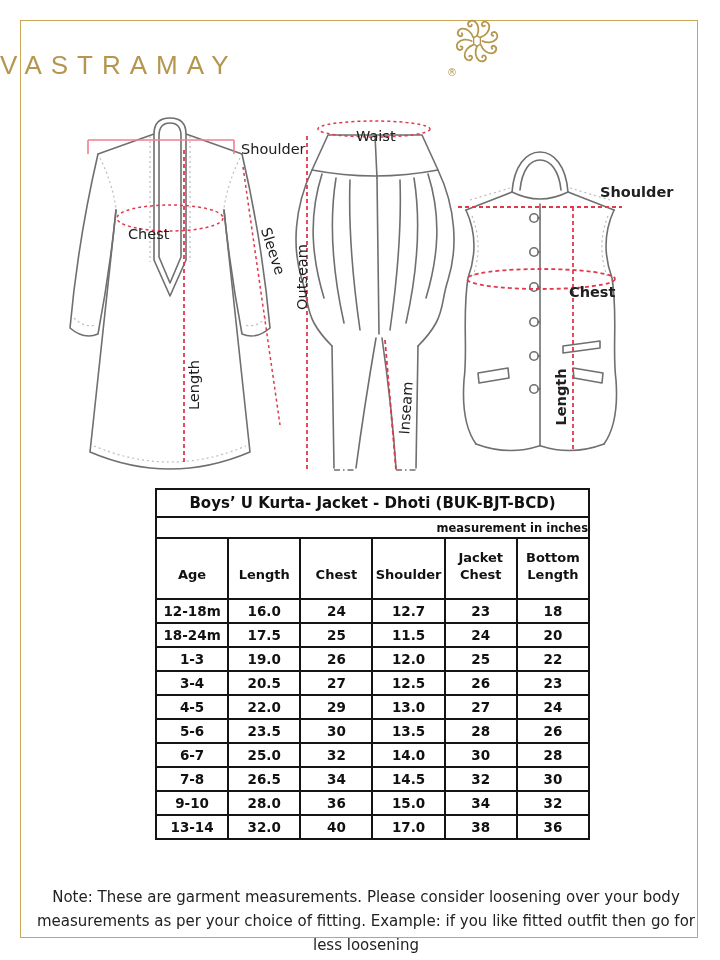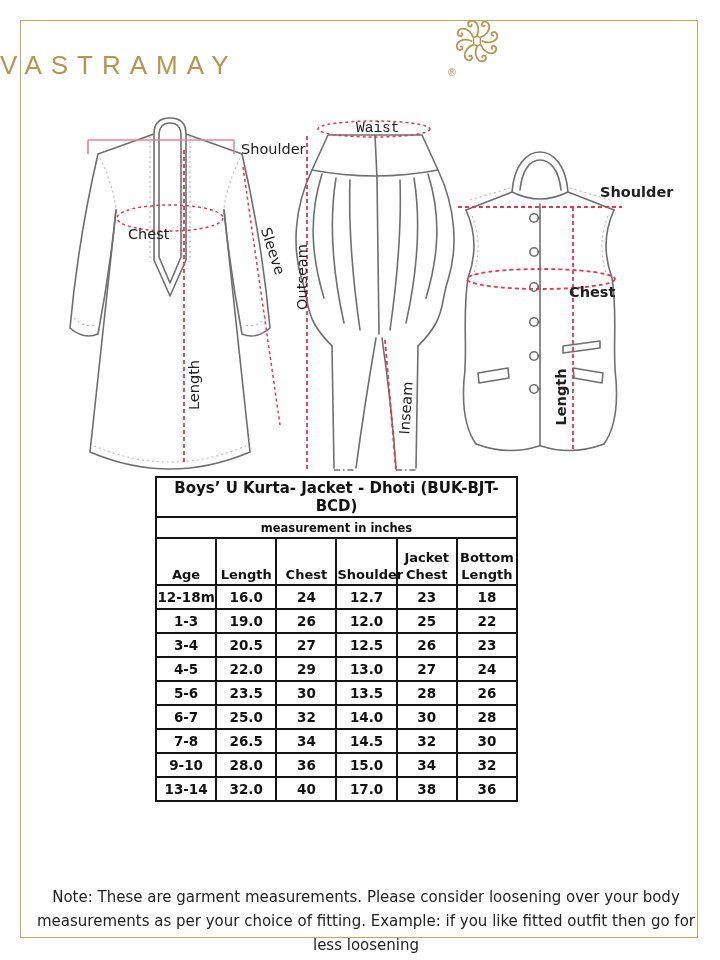--- a/index.html
+++ b/index.html
@@ -22,28 +22,28 @@
   .dlabel.rot{transform:translate(-50%,-50%) rotate(-90deg);}
   .dlabel.bold{font-weight:bold;}
   .garment{stroke:#6f6f6f;stroke-width:1.6;fill:none;stroke-linecap:round;stroke-linejoin:round;}
   .garmentfill{stroke:#6f6f6f;stroke-width:1.6;fill:#ffffff;stroke-linejoin:round;}
   .stitch{stroke:#bdbdbd;stroke-width:1.2;fill:none;stroke-dasharray:2 3;}
   .redline{stroke:#e0394e;stroke-width:1.8;fill:none;stroke-dasharray:4 3;}
   .redthin{stroke:#e0394e;stroke-width:1.5;fill:none;stroke-dasharray:3 3;}
   .pinkline{stroke:#ef8093;stroke-width:1.6;fill:none;}
   .cuffline{stroke:#6f6f6f;stroke-width:1.5;fill:none;stroke-dasharray:6 3 1.5 3;}
   
-  .size-table{position:absolute;left:155px;top:476px;width:363px;border-collapse:collapse;
+  .size-table{position:absolute;left:155px;top:488px;width:435px;border-collapse:collapse;
     table-layout:fixed;}
   .size-table th,.size-table td{border:2px solid #141414;text-align:center;
     padding:1px 0;font-weight:bold;color:#111;}
   .size-table .t-title{font-size:15px;height:24px;}
-  .size-table .t-sub{font-size:11.5px;height:17px;}
+  .size-table .t-sub{font-size:11.5px;height:17px;text-align:right;}
   .size-table thead th.col{font-size:13px;height:44px;vertical-align:bottom;
-    padding-bottom:0;line-height:1.35;}
+    padding-bottom:14px;line-height:1.35;}
   .size-table tbody td{font-size:13.5px;height:20px;}
   
   .note{position:absolute;left:32px;top:870px;width:668px;text-align:center;
     font-size:15px;line-height:1.6;color:#222;}
 </style>
 </head>
 <body>
 
 <div class="frame"></div>
 
@@ -106,21 +106,21 @@
     <path class="garment" d="M136,66 C150,110 146,150 134,190 M122,70 C130,120 124,170 114,215 M108,72 C110,130 104,180 98,222"></path>
 
     <path class="garment" d="M85,70 L87,226 M40,238 L42,360 M84,230 Q72,300 64,360 M90,230 Q100,300 104,360 M126,238 L124,360"></path>
     <path class="cuffline" d="M42,362 L64,362 M104,362 L124,362"></path>
 
     <ellipse class="redthin" cx="82" cy="21" rx="56" ry="8"></ellipse>
     <path class="redline" d="M15,28 L15,364"></path>
     <path class="redline" d="M93,232 L104,362"></path>
   </svg>
 </div>
-<span class="dlabel" style="left:356px;top:120px;font-family:Liberation Mono, monospace;">Waist</span>
+<span class="dlabel" style="left:356px;top:128px;">Waist</span>
 <span class="dlabel rot" style="left:302px;top:277px;">Outseam</span>
 <span class="dlabel" style="left:406px;top:408px;transform:translate(-50%,-50%) rotate(-86deg);">Inseam</span>
 
 <div class="diagram" style="left:450px;top:140px;width:230px;height:342px;">
   <svg width="230" height="342" viewBox="0 0 230 342">
 
     <path class="garment" d="M62,52 C64,26 76,12 90,12 C104,12 116,26 118,52"></path>
     <path class="garment" d="M70,50 C72,30 80,20 90,20 C100,20 109,30 111,50"></path>
     <path class="garment" d="M62,52 Q90,66 118,52"></path>
 
@@ -180,20 +180,28 @@
   <tbody>
       <tr>
         <td>12-18m</td>
         <td>16.0</td>
         <td>24</td>
         <td>12.7</td>
         <td>23</td>
         <td>18</td>
       </tr>
       <tr>
+        <td>18-24m</td>
+        <td>17.5</td>
+        <td>25</td>
+        <td>11.5</td>
+        <td>24</td>
+        <td>20</td>
+      </tr>
+      <tr>
         <td>1-3</td>
         <td>19.0</td>
         <td>26</td>
         <td>12.0</td>
         <td>25</td>
         <td>22</td>
       </tr>
       <tr>
         <td>3-4</td>
         <td>20.5</td>

